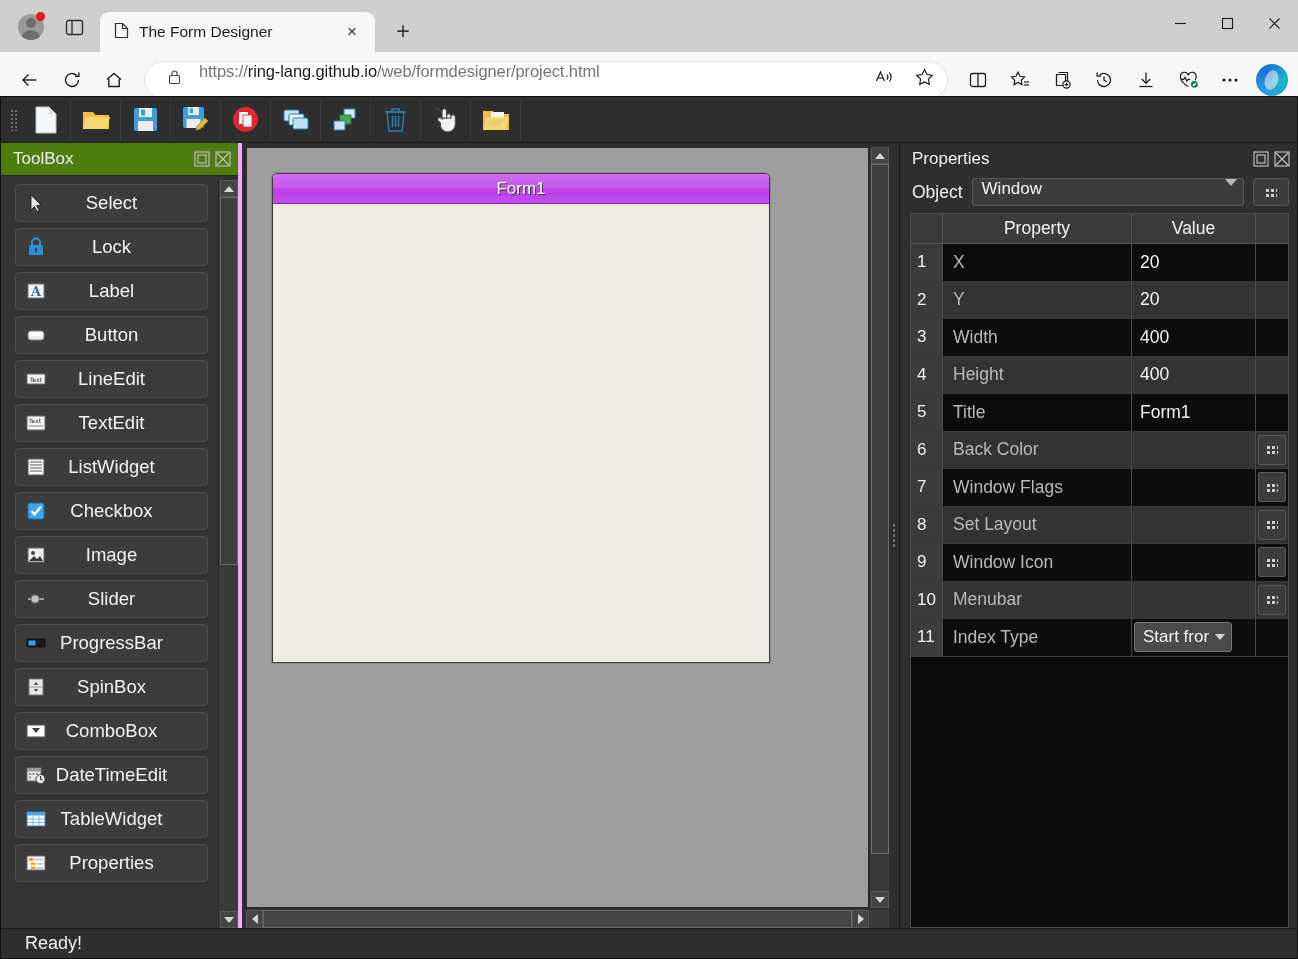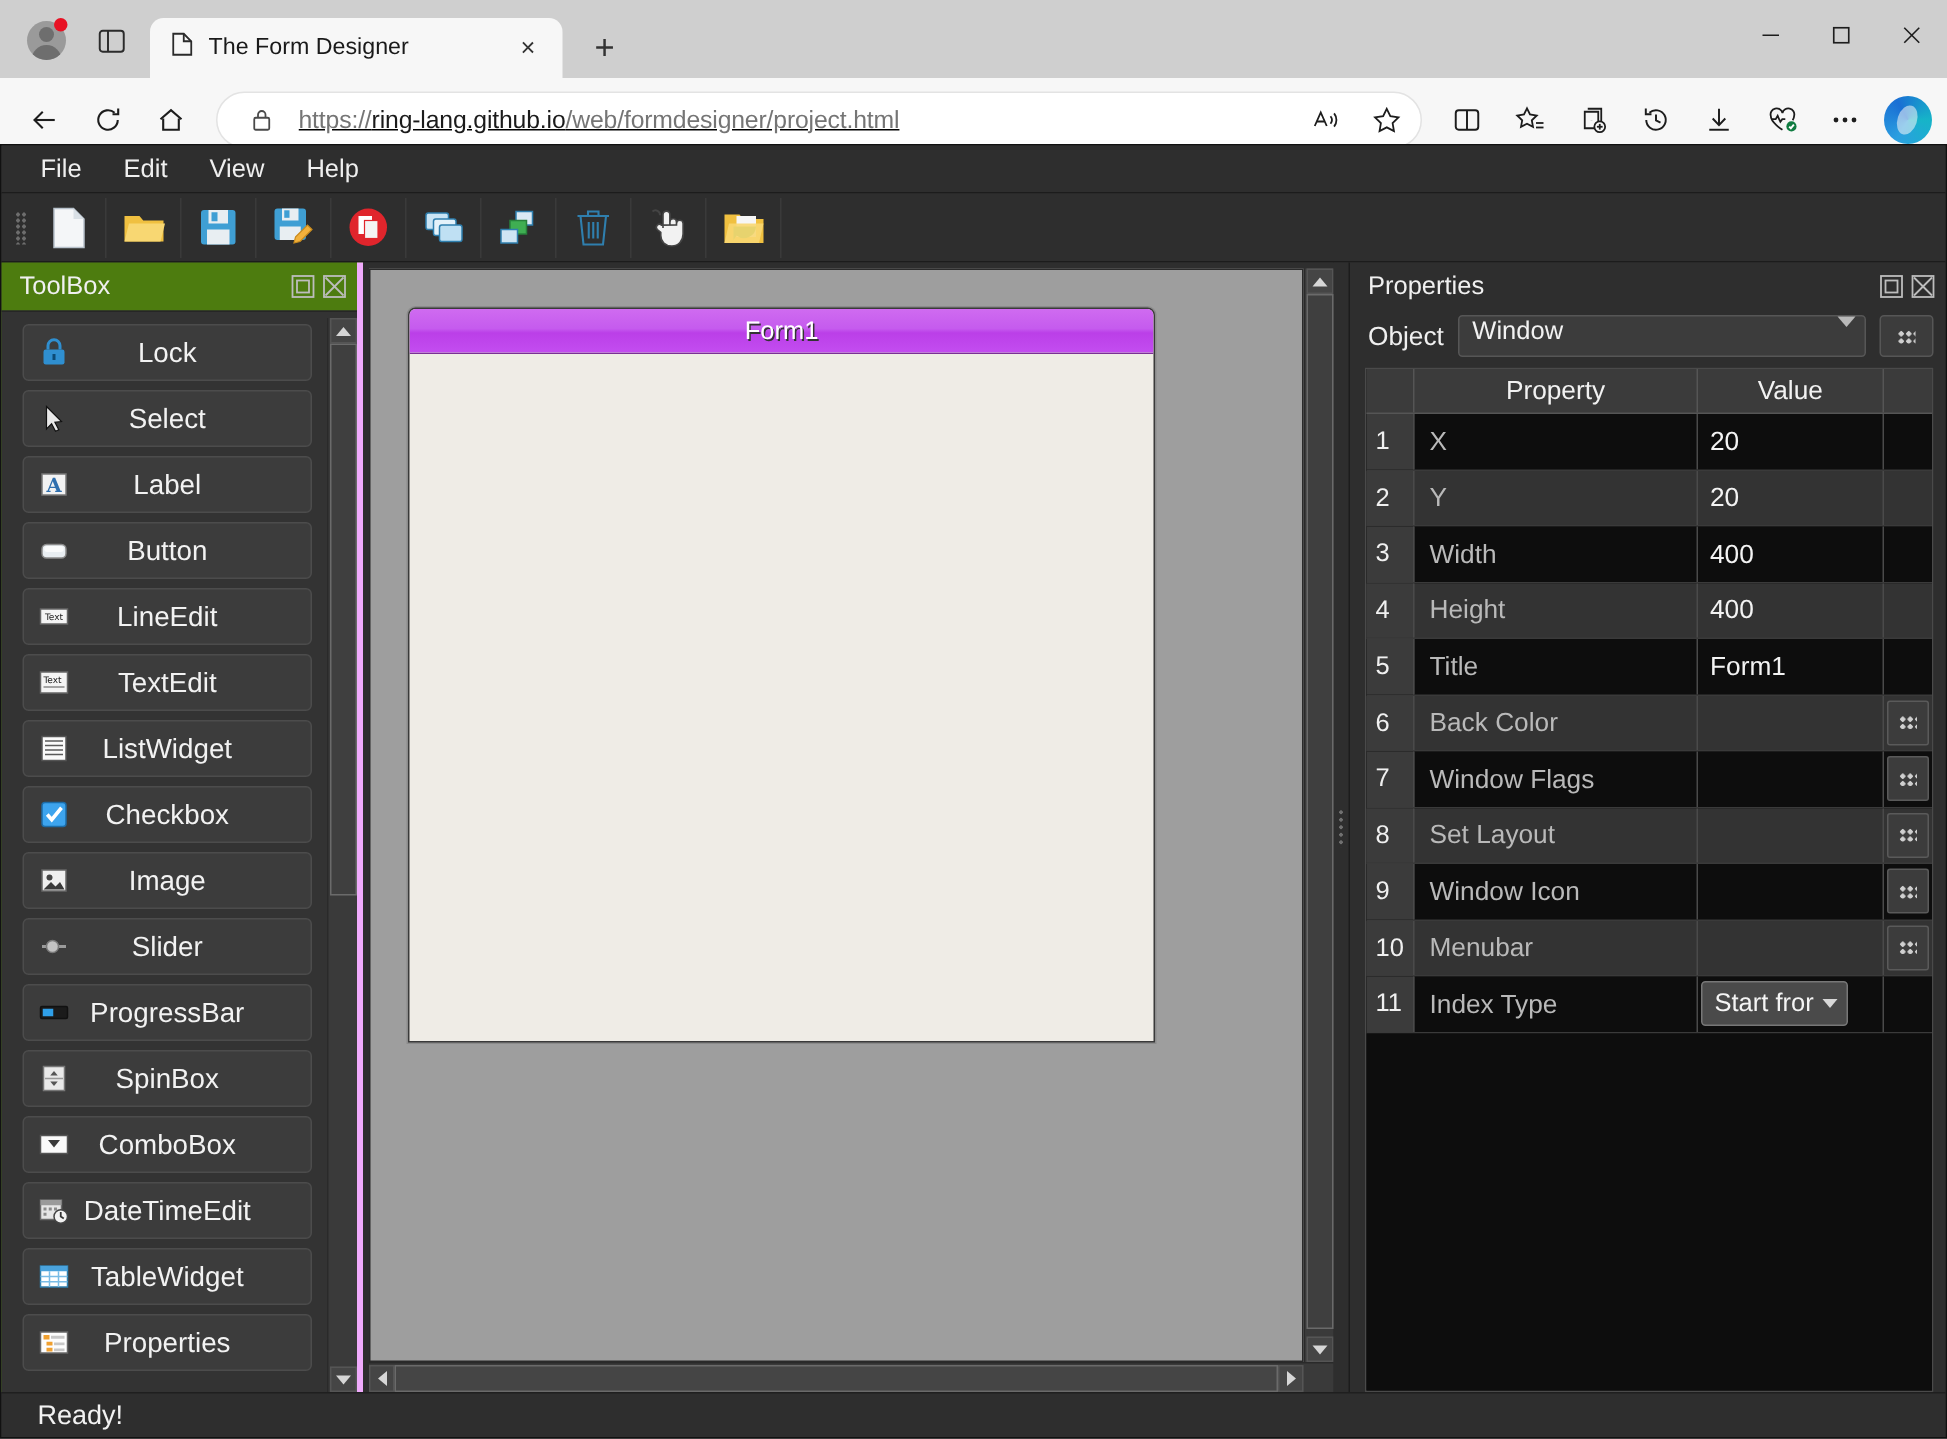--- a/index.html
+++ b/index.html
@@ -55,22 +55,22 @@
   .wc { width:47px; height:46px; display:flex; align-items:center; justify-content:center; }
 
   .navbar {
     height: 56px; background:#f7f7f7; display:flex; align-items:center;
     padding: 0 10px; gap: 2px;
   }
   .navbtn { width:40px; height:40px; display:flex; align-items:center; justify-content:center;
             border-radius:5px; flex: 0 0 auto; }
   .urlbar {
     flex:1; height:38px; background:#fff; border-radius:19px; display:flex;
-    align-items:center; padding: 0 8px 0 14px; margin: 0 8px; gap:10px;
-    border: 1px solid #e3e3e3; min-width:0;text-decoration:underline;
+    padding: 0 8px 0 14px; margin: 0 8px; gap:10px;
+    border: 1px solid #e3e3e3; min-width:0;
   }
   .url-text { flex:1; font-size:16.5px; color:#1b1b1b; white-space:nowrap; overflow:hidden;
               letter-spacing:-0.1px; }
   .url-text .dim { color:#757575; }
   .url-ico { width:30px; height:30px; display:flex; align-items:center; justify-content:center;
              border-radius:4px; flex:0 0 auto;}
   .copilot {
     width:32px; height:32px; border-radius:50%;
     background: conic-gradient(from 210deg, #2b9fe0, #1a6fd4, #16b4c8, #2b9fe0);
     flex:0 0 auto; margin-left:4px; position:relative;
@@ -362,26 +362,20 @@
           <circle cx="4" cy="10" r="1.6"></circle>
           <circle cx="10" cy="10" r="1.6"></circle>
           <circle cx="16" cy="10" r="1.6"></circle>
         </svg>
     </div>
     <div class="copilot"></div>
   </div>
 
   <div class="app">
 
-    <div class="menubar">
-      <div class="menuitem">File</div>
-      <div class="menuitem">Edit</div>
-      <div class="menuitem">View</div>
-      <div class="menuitem">Help</div>
-    </div>
 
     <div class="toolbar">
       <div class="grip">
           <i></i>
         </div>
 
       <div class="tbtn">
         <svg width="26" height="28" viewBox="0 0 26 28">
             <path d="M3 1h13l7 7v19H3z" fill="#f4f6f8" stroke="#b8c2cc"></path>
             <path d="M16 1l7 7h-7z" fill="#d9e0e6"></path>
@@ -475,34 +469,34 @@
                 <line x1="15" y1="3" x2="3" y2="15"></line>
               </svg>
           </span>
         </div>
 
         <div class="toolbox-body">
           <div class="tool-list" id="tool-list">
               <div class="tool-item">
                 <span class="ti-ico">
                   <svg width="20" height="20" viewBox="0 0 20 20">
+                    <path d="M5 2l10 10-4.4.5 2.6 5-2.2 1-2.6-5L5 17z" fill="#e9e9e9" stroke="#111" stroke-width=".8"></path>
+                  </svg>
+                </span>
+                <span class="ti-label">Select</span>
+              </div>
+              <div class="tool-item">
+                <span class="ti-ico">
+                  <svg width="20" height="20" viewBox="0 0 20 20">
                     <rect x="3" y="8" width="14" height="10" rx="1.5" fill="#2f8fd0"></rect>
                     <path d="M6 8V5.5a4 4 0 0 1 8 0V8" fill="none" stroke="#2f8fd0" stroke-width="2"></path>
                     <rect x="9" y="11" width="2" height="4" fill="#0c4a74"></rect>
                   </svg>
                 </span>
                 <span class="ti-label">Lock</span>
-              </div>
-              <div class="tool-item">
-                <span class="ti-ico">
-                  <svg width="20" height="20" viewBox="0 0 20 20">
-                    <path d="M5 2l10 10-4.4.5 2.6 5-2.2 1-2.6-5L5 17z" fill="#e9e9e9" stroke="#111" stroke-width=".8"></path>
-                  </svg>
-                </span>
-                <span class="ti-label">Select</span>
               </div>
               <div class="tool-item">
                 <span class="ti-ico">
                   <svg width="20" height="20" viewBox="0 0 20 20">
                     <rect x="2" y="3" width="16" height="14" fill="#f2f2f2" stroke="#777"></rect>
                     <text x="10" y="15" font-family="DejaVu Serif, serif" font-size="13" font-weight="bold" fill="#2f6fae" text-anchor="middle">A</text>
                   </svg>
                 </span>
                 <span class="ti-label">Label</span>
               </div>

